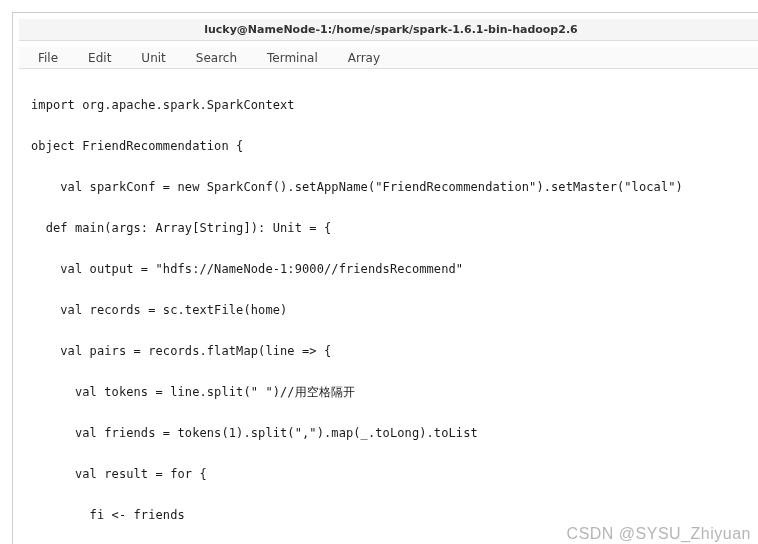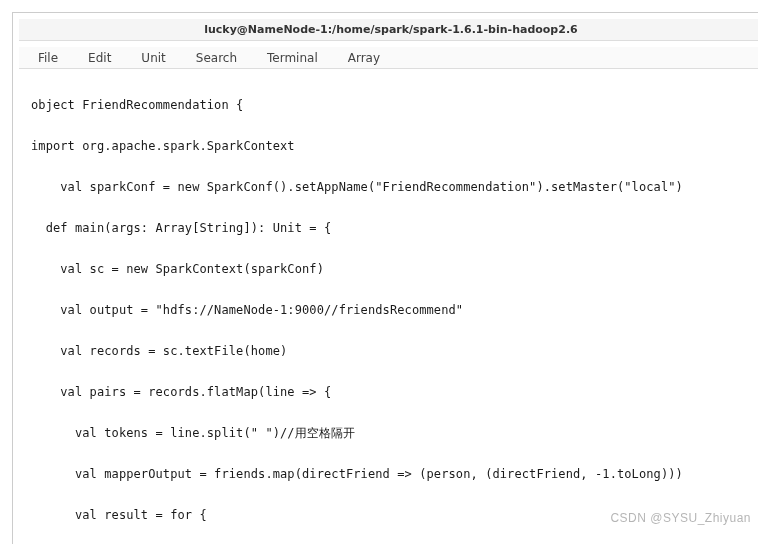--- a/index.html
+++ b/index.html
@@ -46,22 +46,22 @@
       color: #1a1a1a;
       letter-spacing: 0.1px;
     }
     .cursor {
       background: #000;
       color: #fff;
     }
     .watermark {
       position: absolute;
       right: 12px;
-      bottom: 24px;
-      font-size: 12px;
+      bottom: 6px;
+      font-size: 16px;
       color: rgba(120,120,120,0.55);
       font-family: Arial, sans-serif;
       letter-spacing: 0.5px;
     }
   </style>
 </head>
 <body>
 
 <div class="titlebar">
   <span>lucky@NameNode-1:/home/spark/spark-1.6.1-bin-hadoop2.6</span>
@@ -70,30 +70,29 @@
 <div class="menubar">
   <span>File</span>
   <span>Edit</span>
   <span>Unit</span>
   <span>Search</span>
   <span>Terminal</span>
   <span>Array</span>
 </div>
 
 <div class="terminal">
+<div>import org.apache.spark.SparkContext</div>
 <div>object FriendRecommendation {</div>
-<div>import org.apache.spark.SparkContext</div>
 <div>    val sparkConf = new SparkConf().setAppName("FriendRecommendation").setMaster("local")</div>
 <div>  def main(args: Array[String]): Unit = {</div>
-<div>    val sc = new SparkContext(sparkConf)</div>
 <div>    val output = "hdfs://NameNode-1:9000//friendsRecommend"</div>
 <div>    val records = sc.textFile(home)</div>
 <div>    val pairs = records.flatMap(line =&gt; {</div>
 <div>      val tokens = line.split(" ")//用空格隔开</div>
-<div>      val mapperOutput = friends.map(directFriend =&gt; (person, (directFriend, -1.toLong)))</div>
+<div>      val friends = tokens(1).split(",").map(_.toLong).toList</div>
 <div>      val result = for {</div>
 <div>        fi &lt;- friends</div>
 <div>        fj &lt;- friends</div>
 
 
 
 
 
 
 

